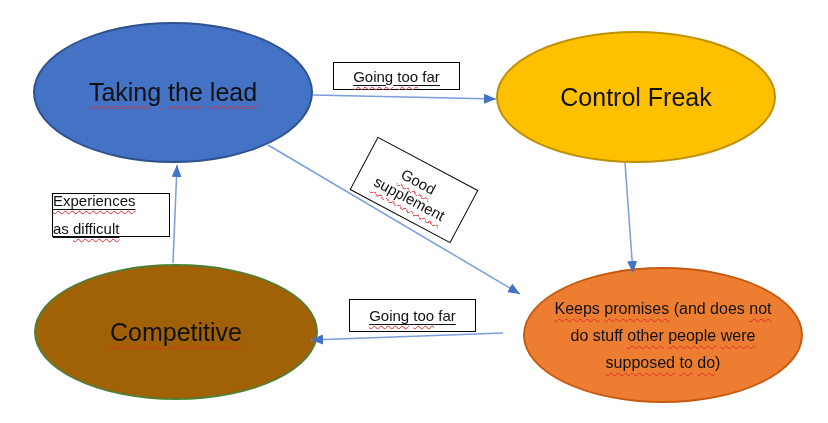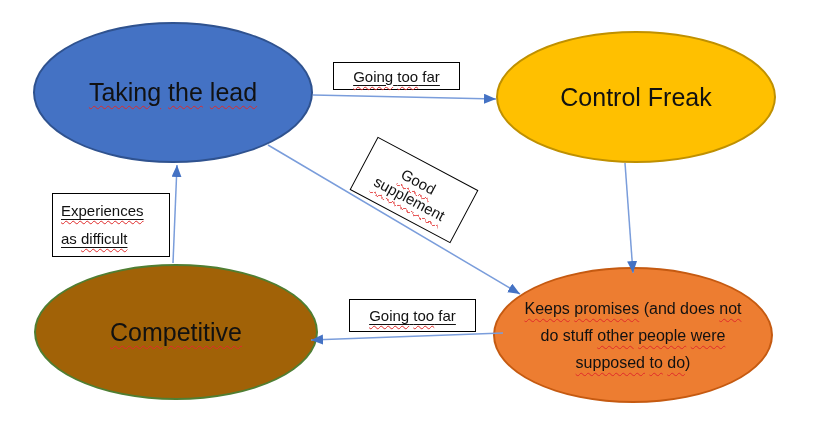--- a/index.html
+++ b/index.html
@@ -11,33 +11,33 @@
   .node{
     position:absolute;border-radius:50%;display:flex;align-items:center;justify-content:center;
     text-align:center;box-sizing:border-box;border:2px solid #000;z-index:1;
   }
   .node-label{white-space:pre-wrap;}
   .node-lg{font-size:25px;}
   .node-sm{font-size:16px;line-height:27px;padding:0 10px;}
   .n-taking{left:33px;top:22px;width:280px;height:141px;}
   .n-control{left:496px;top:31px;width:280px;height:132px;}
   .n-competitive{left:34px;top:264px;width:284px;height:136px;}
-  .n-keeps{left:493px;top:267px;width:280px;height:136px;}
+  .n-keeps{left:523px;top:267px;width:280px;height:136px;}
   
   .arrows{position:absolute;left:0;top:0;z-index:2;}
   
   .edge-label{
     position:absolute;background:#ffffff;border:1.5px solid #000;box-sizing:border-box;
     display:flex;align-items:center;z-index:3;font-size:15px;white-space:pre-wrap;
   }
   .center{justify-content:center;text-align:center;}
   .el-going-top{left:333px;top:62px;width:127px;height:28px;}
   .el-good{left:357px;top:160px;width:114px;height:60px;transform:rotate(28deg);line-height:19px;}
   .el-positive{left:633px;top:177px;width:95px;height:61px;padding-left:10px;line-height:28px;}
-  .el-experiences{left:52px;top:193px;width:118px;height:64px;padding-left:8px;line-height:28px;}
+  .el-experiences{left:52px;top:193px;width:118px;height:44px;line-height:28px;}
   .el-going-bottom{left:349px;top:299px;width:127px;height:33px;}
   
   .u{text-decoration-line:underline;text-decoration-thickness:1px;text-underline-offset:3px;text-decoration:underline;}
   .sq{
     text-decoration-line:underline;text-decoration-style:wavy;
     text-decoration-color:#e02a2a;text-decoration-thickness:1px;text-underline-offset:4px;
   }
 </style>
 </head>
 <body>

